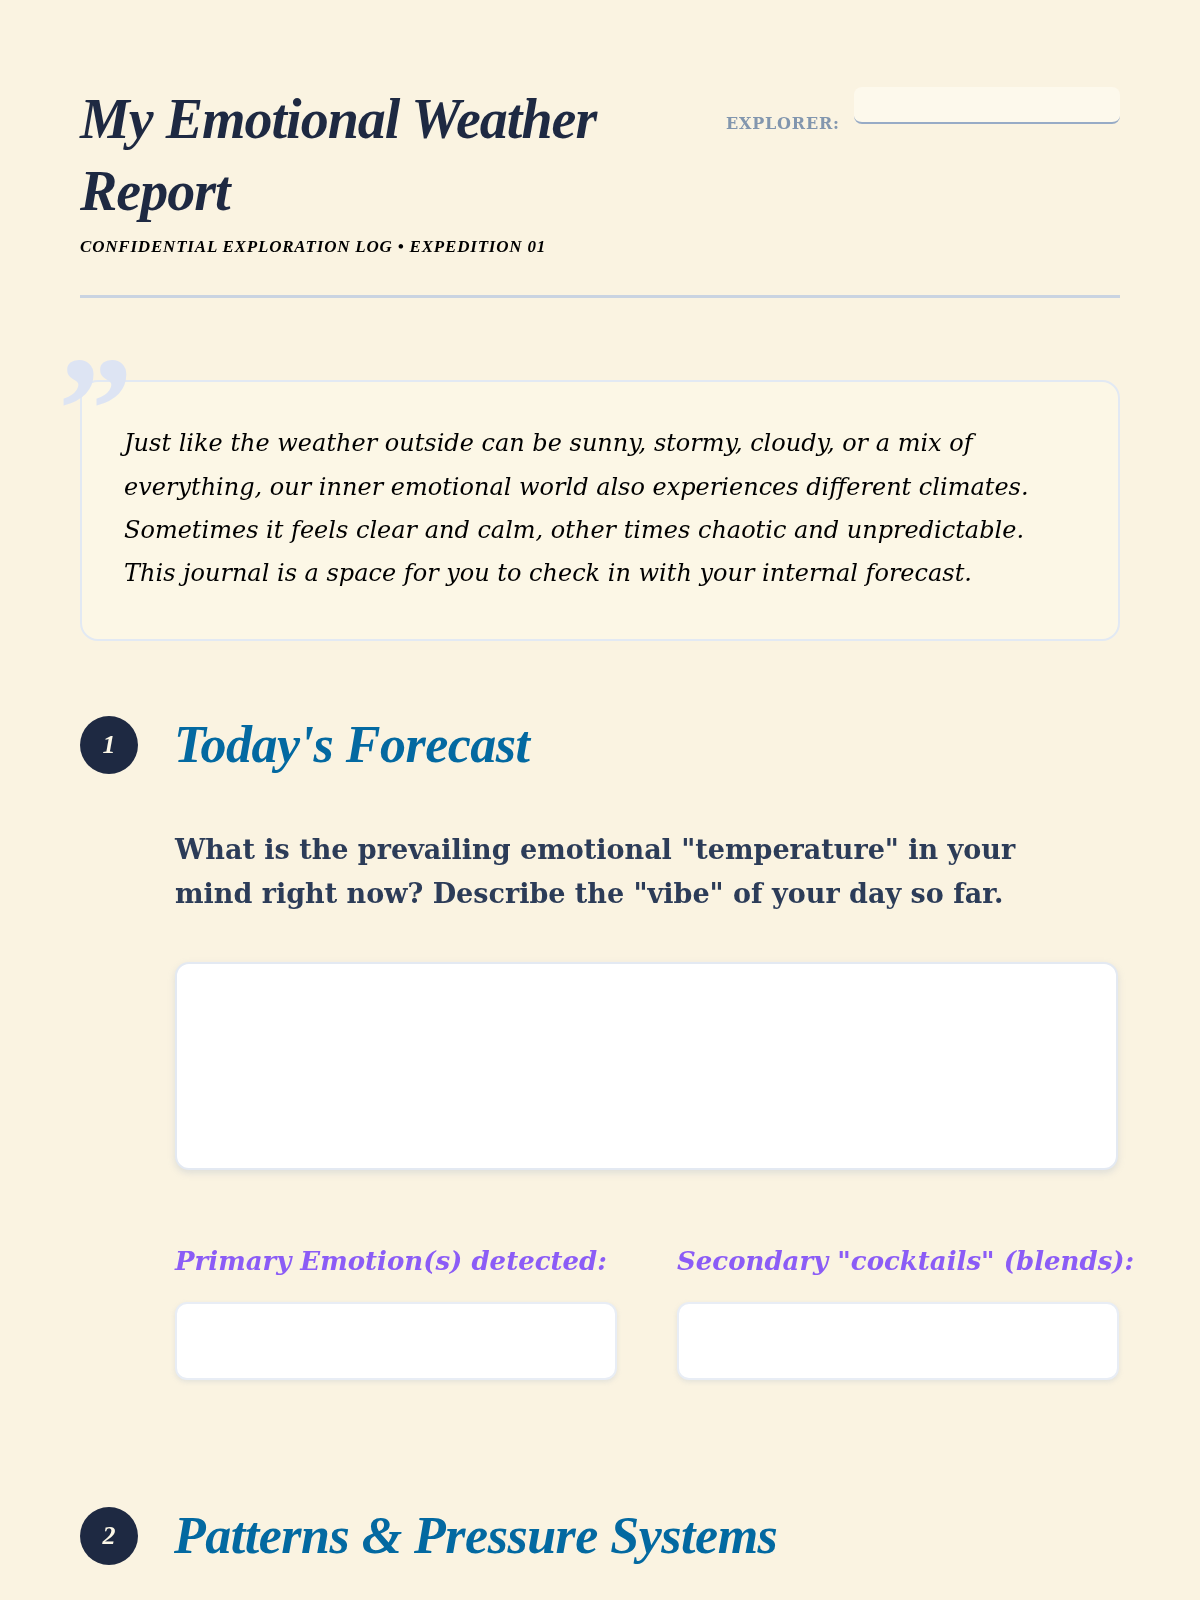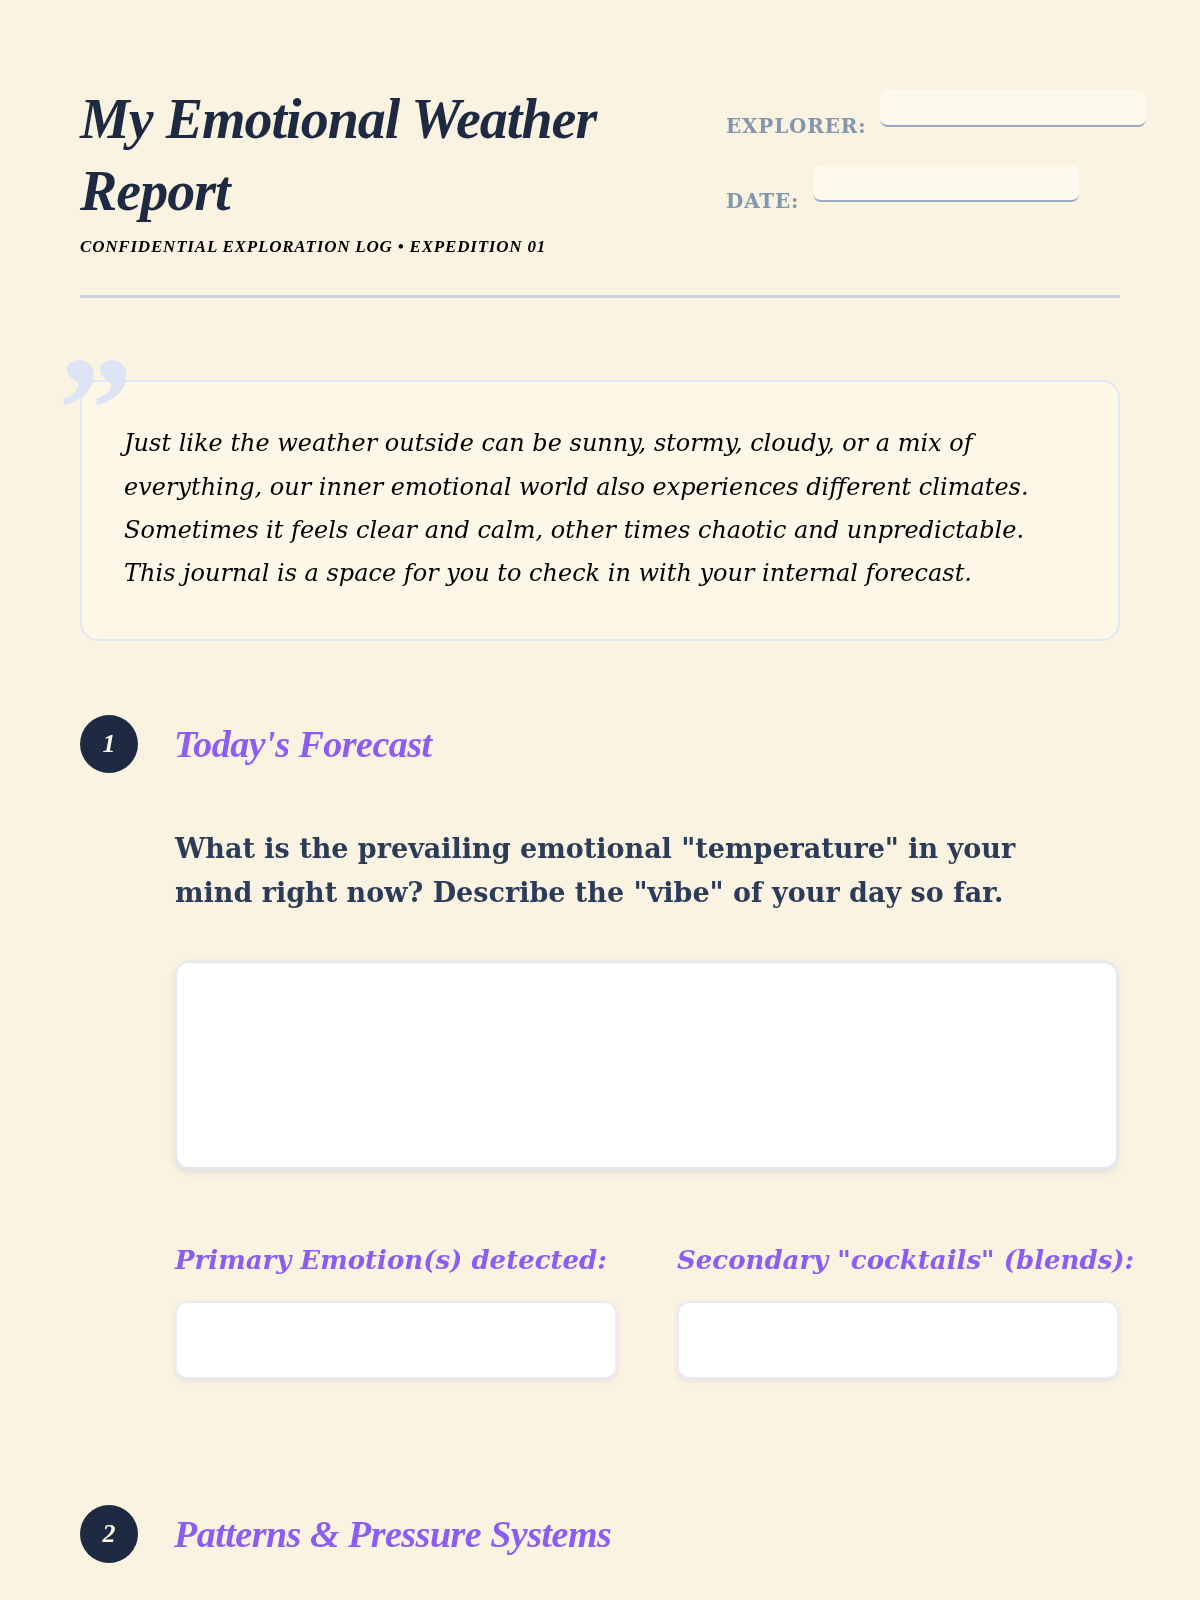--- a/index.html
+++ b/index.html
@@ -25,21 +25,21 @@
     margin-top:10px;
     font-family:"Liberation Serif", serif;
     font-style:italic; font-weight:bold;
     font-size:17px; letter-spacing:0.8px;
     color:#000000;
   }
   .hdr-fields { position:absolute; left:646px; top:78px; }
   .hdr-row { display:flex; align-items:center; margin-bottom:15px; }
   .hdr-label {
     font-family:"DejaVu Serif", serif;
-    font-weight:bold; font-size:20px; letter-spacing:0.8px;
+    font-weight:bold; font-size:16px; letter-spacing:0.8px;
     color:#8296ae; margin-right:14px; white-space:nowrap;margin-top:36px;
   }
   .hdr-input {
     width:266px; height:37px;
     background:#fdf9ec;
     border:none; border-bottom:2px solid #97abc6;
     border-radius:8px;
     font-family:"DejaVu Serif", serif; font-size:18px; color:#1e2942;
     padding:0 12px; outline:none;
   }
@@ -71,22 +71,22 @@
   .num-badge {
     width:58px; height:58px; border-radius:50%;
     background:#1e2942; color:#fdf8e8;
     display:flex; align-items:center; justify-content:center;
     font-family:"Liberation Serif", serif; font-style:italic; font-weight:bold;
     font-size:26px; flex-shrink:0;
   }
   .section-title {
     font-family:"Liberation Serif", serif;
     font-style:italic; font-weight:bold;
-    font-size:38px; letter-spacing:-0.5px;
-    color:#8b5cf6;
+    font-size:52px; letter-spacing:-0.5px;
+    color:#0369a1;
   }
 
   .question {
     margin:54px 0 0 95px; width:890px;
     font-weight:bold; 
     font-size:27px; line-height:1.63;
     color:#2c3c58;
   }
   .answer-area {
     display:block;
@@ -126,24 +126,20 @@
 
   <div class="header">
     <h1 class="title">My Emotional Weather Report</h1>
     <div class="subtitle">CONFIDENTIAL EXPLORATION LOG • EXPEDITION 01</div>
 
     <div class="hdr-fields">
       <div class="hdr-row">
         <span class="hdr-label">EXPLORER:</span>
         <input class="hdr-input" type="text" value="" style="">
       </div>
-      <div class="hdr-row">
-        <span class="hdr-label">DATE:</span>
-        <input class="hdr-input" type="text" value="" style="">
-      </div>
     </div>
 
     <div class="divider"></div>
   </div>
 
   <div class="quote-wrap">
     <span class="quote-icon">”</span>
     <div class="quote-box">
       <p class="quote-text">Just like the weather outside can be sunny, stormy, cloudy, or a mix of everything, our inner emotional world also experiences different climates. Sometimes it feels clear and calm, other times chaotic and unpredictable. This journal is a space for you to check in with your internal forecast.</p>
     </div>

